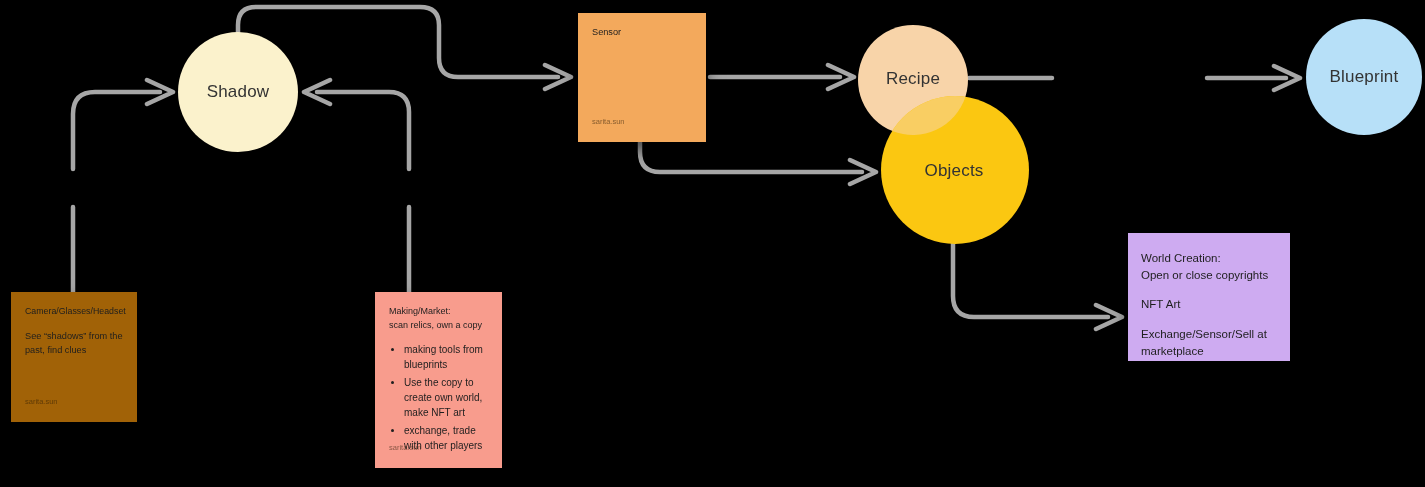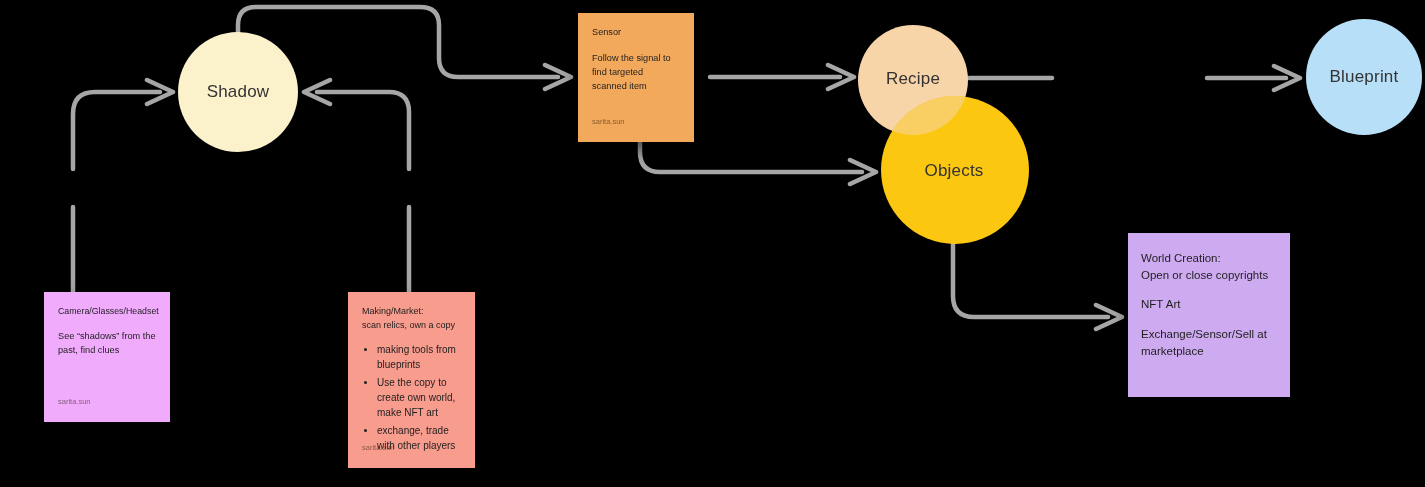--- a/index.html
+++ b/index.html
@@ -29,26 +29,26 @@
     box-shadow:0 8px 14px rgba(0,0,0,0.55);
   }
   .note .title{font-size:9.2px;line-height:1.5;font-weight:500;white-space:pre-line;}
   .note .body{font-size:9.2px;line-height:1.55;margin-top:11px;white-space:pre-line;}
   .note .author{
     position:absolute;left:14px;bottom:16px;
     font-size:7.5px;color:rgba(40,25,5,0.55);
   }
   .note ul{margin:10px 0 0 0;padding-left:15px;}
   .note li{font-size:10px;line-height:1.5;margin-bottom:3px;}
-  .note-sensor{left:578px;top:13px;width:116px;height:129px;}
+  .note-sensor{left:578px;top:13px;width:128px;height:129px;}
   .note-camera{left:11px;top:292px;width:126px;height:130px;}
   .note-camera .title{font-size:8.8px;}
   .note-making{left:348px;top:292px;width:127px;height:176px;}
   .note-making .title{font-size:9px;}
-  .note-world{left:1128px;top:233px;width:162px;height:164px;padding:17px 13px;}
+  .note-world{left:1128px;top:233px;width:162px;height:128px;padding:17px 13px;}
   .note-world .para{font-size:11.5px;line-height:1.45;white-space:pre-line;margin:0 0 13px 0;}
   .note-world .para:last-child{margin-bottom:0;}
 </style>
 </head>
 <body>
 
 <div class="stage">
 
   <svg class="layer" width="1425" height="487" viewBox="0 0 1425 487">
 
@@ -67,31 +67,30 @@
     <circle cx="1364" cy="77" r="58" fill="#B7E0F8"></circle>
   </svg>
 
   <div class="circle-label" style="left:238px;top:92px;">Shadow</div>
   <div class="circle-label" style="left:913px;top:79px;">Recipe</div>
   <div class="circle-label" style="left:954px;top:171px;">Objects</div>
   <div class="circle-label" style="left:1364px;top:77px;">Blueprint</div>
 
   <div class="note note-sensor" style="background-color: rgb(243, 169, 92);">
     <div class="title">Sensor</div>
-    <div class="body">Follow the signal to find targeted scanned item</div>
     <div class="author">sarita.sun</div>
   </div>
 
-  <div class="note note-camera" style="background-color: #f0abfc; margin-left: 33px;">
+  <div class="note note-camera" style="background-color: #a16207;">
     <div class="title">Camera/Glasses/Headset</div>
     <div class="body">See “shadows” from the past, find clues</div>
     <div class="author">sarita.sun</div>
   </div>
 
-  <div class="note note-making" style="background-color: rgb(248, 156, 141);">
+  <div class="note note-making" style="background-color: rgb(248, 156, 141); margin-left: 27px;">
     <div class="title">Making/Market:
 scan relics, own a copy</div>
     <ul>
       <li>making tools from blueprints</li>
       <li>Use the copy to create own world, make NFT art</li>
       <li>exchange, trade with other players</li>
     </ul>
     <div class="author">sarita.sun</div>
   </div>
 

